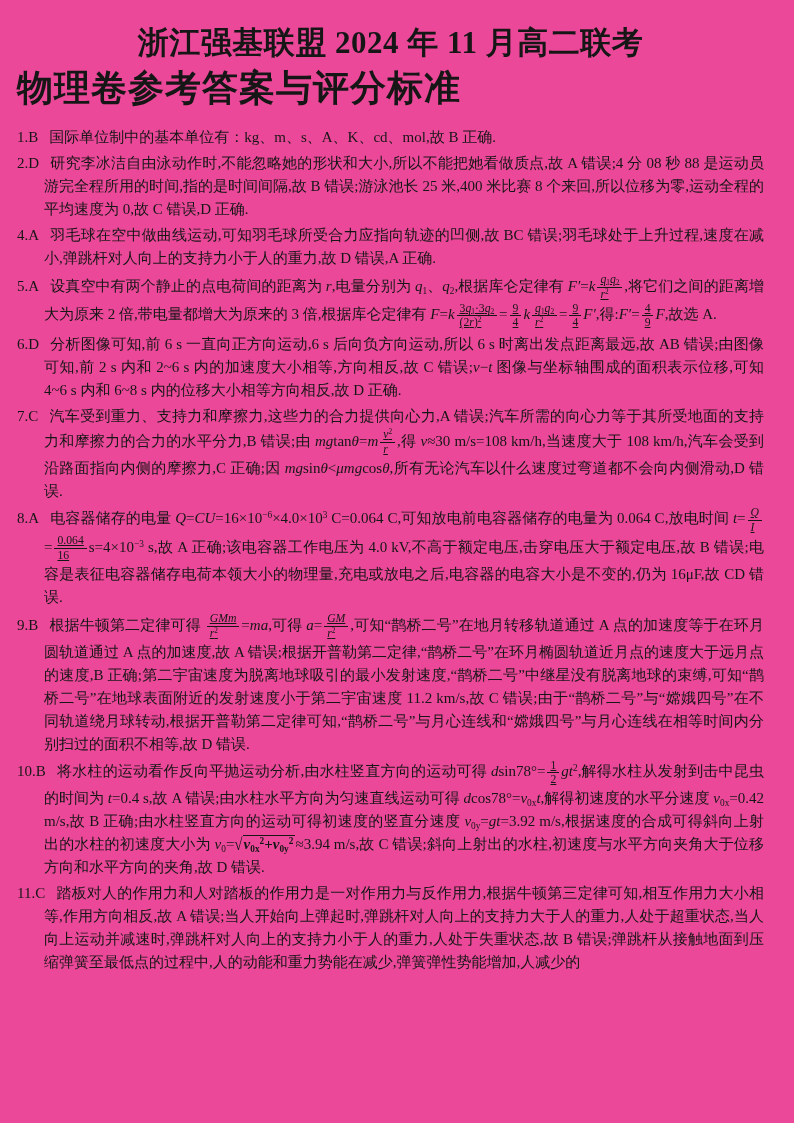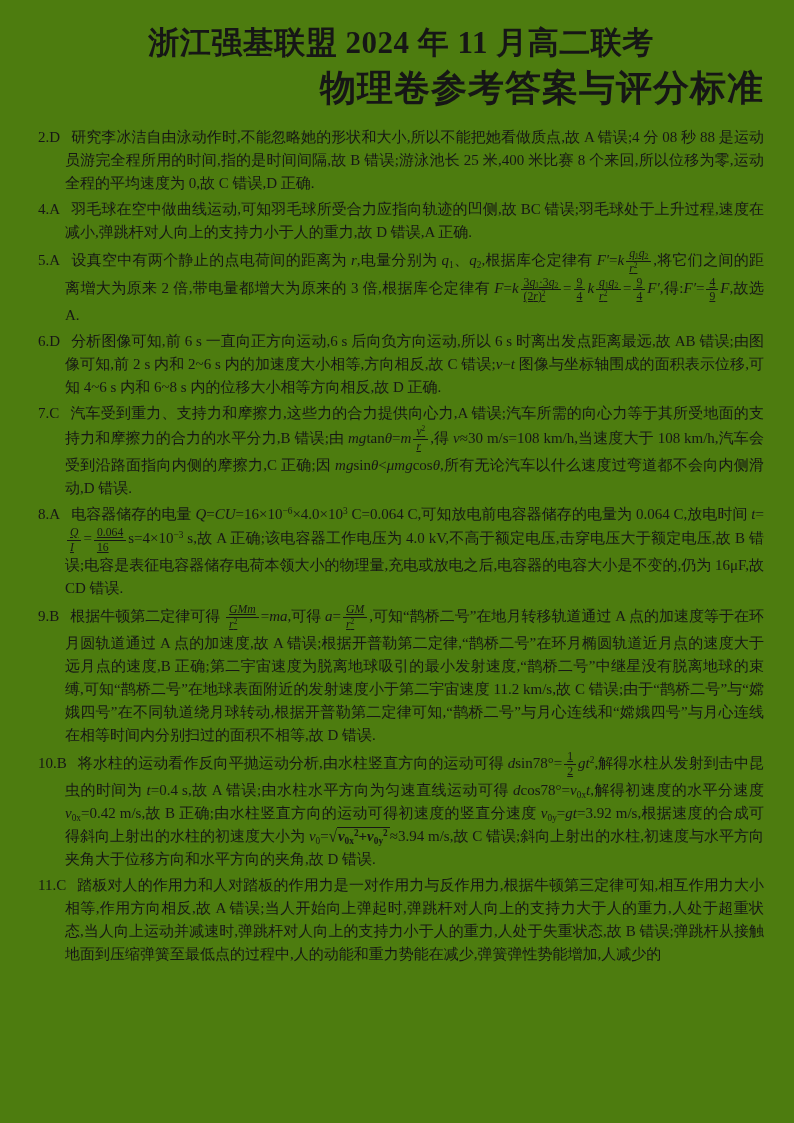--- a/index.html
+++ b/index.html
@@ -5,38 +5,38 @@
   * { box-sizing: border-box; }
   html, body { margin: 0; padding: 0; }
   body {
     background: #f2f1ee;
     font-family: "Liberation Serif", "DejaVu Serif", serif;
   }
   .page {
     width: 794px;
     height: 1123px;
     margin: 0 auto;
-    background: #4d7c0f;
+    background: #ec4899;
     color: #161616;
-    padding: 16px 30px 0 38px;
+    padding: 16px 30px 0 17px;
     position: relative;
     overflow: hidden;
   }
   .title {
     font-size: 31px;
     font-weight: 700;
     text-align: center;
     margin: 8px 0 0 0;
     letter-spacing: 0.5px;
     line-height: 1.25;
   }
   .subtitle {
     font-size: 36px;
     font-weight: 700;
-    text-align: right;
+    text-align: left;
     margin: 4px 0 16px 0;
     letter-spacing: 1px;
     line-height: 1.2;
   }
   .answers { width: 100%; }
   .item {
     font-size: 15px;
     line-height: 23px;
     text-align: justify;
     margin: 0 0 3px 0;
@@ -72,20 +72,21 @@
     font-size: 14.5px;
   }
 </style>
 </head>
 <body>
 
 <div class="page">
   <h1 class="title">浙江强基联盟 2024 年 11 月高二联考</h1>
   <h2 class="subtitle">物理卷参考答案与评分标准</h2>
   <div class="answers">
+      <p class="item"><span class="label">1.B</span><span class="body">国际单位制中的基本单位有：kg、m、s、A、K、cd、mol,故 B 正确.</span></p>
       <p class="item"><span class="label">2.D</span><span class="body">研究李冰洁自由泳动作时,不能忽略她的形状和大小,所以不能把她看做质点,故 A 错误;4 分 08 秒 88 是运动员游完全程所用的时间,指的是时间间隔,故 B 错误;游泳池长 25 米,400 米比赛 8 个来回,所以位移为零,运动全程的平均速度为 0,故 C 错误,D 正确.</span></p>
       <p class="item"><span class="label">4.A</span><span class="body">羽毛球在空中做曲线运动,可知羽毛球所受合力应指向轨迹的凹侧,故 BC 错误;羽毛球处于上升过程,速度在减小,弹跳杆对人向上的支持力小于人的重力,故 D 错误,A 正确.</span></p>
       <p class="item"><span class="label">5.A</span><span class="body">设真空中有两个静止的点电荷间的距离为 <span class="var">r</span>,电量分别为 <span class="var">q</span><sub>1</sub>、<span class="var">q</span><sub>2</sub>,根据库仑定律有 <span class="var">F′</span>=<span class="var">k</span><span class="frac"><span class="num"><span class="var">q</span><sub>1</sub><span class="var">q</span><sub>2</sub></span><span class="den"><span class="var">r</span><sup>2</sup></span></span>,将它们之间的距离增大为原来 2 倍,带电量都增大为原来的 3 倍,根据库仑定律有 <span class="var">F</span>=<span class="var">k</span><span class="frac"><span class="num">3<span class="var">q</span><sub>1</sub>·3<span class="var">q</span><sub>2</sub></span><span class="den">(2<span class="var">r</span>)<sup>2</sup></span></span>=<span class="frac"><span class="num">9</span><span class="den">4</span></span><span class="var">k</span><span class="frac"><span class="num"><span class="var">q</span><sub>1</sub><span class="var">q</span><sub>2</sub></span><span class="den"><span class="var">r</span><sup>2</sup></span></span>=<span class="frac"><span class="num">9</span><span class="den">4</span></span><span class="var">F′</span>,得:<span class="var">F′</span>=<span class="frac"><span class="num">4</span><span class="den">9</span></span><span class="var">F</span>,故选 A.</span></p>
       <p class="item"><span class="label">6.D</span><span class="body">分析图像可知,前 6 s 一直向正方向运动,6 s 后向负方向运动,所以 6 s 时离出发点距离最远,故 AB 错误;由图像可知,前 2 s 内和 2~6 s 内的加速度大小相等,方向相反,故 C 错误;<span class="var">v</span>−<span class="var">t</span> 图像与坐标轴围成的面积表示位移,可知 4~6 s 内和 6~8 s 内的位移大小相等方向相反,故 D 正确.</span></p>
       <p class="item"><span class="label">7.C</span><span class="body">汽车受到重力、支持力和摩擦力,这些力的合力提供向心力,A 错误;汽车所需的向心力等于其所受地面的支持力和摩擦力的合力的水平分力,B 错误;由 <span class="var">mg</span>tan<span class="var">θ</span>=<span class="var">m</span><span class="frac"><span class="num"><span class="var">v</span><sup>2</sup></span><span class="den"><span class="var">r</span></span></span>,得 <span class="var">v</span>≈30 m/s=108 km/h,当速度大于 108 km/h,汽车会受到沿路面指向内侧的摩擦力,C 正确;因 <span class="var">mg</span>sin<span class="var">θ</span>&lt;<span class="var">μmg</span>cos<span class="var">θ</span>,所有无论汽车以什么速度过弯道都不会向内侧滑动,D 错误.</span></p>
       <p class="item"><span class="label">8.A</span><span class="body">电容器储存的电量 <span class="var">Q</span>=<span class="var">CU</span>=16×10<sup>−6</sup>×4.0×10<sup>3</sup> C=0.064 C,可知放电前电容器储存的电量为 0.064 C,放电时间 <span class="var">t</span>=<span class="frac"><span class="num"><span class="var">Q</span></span><span class="den"><span class="var">I</span></span></span>=<span class="frac"><span class="num">0.064</span><span class="den">16</span></span>s=4×10<sup>−3</sup> s,故 A 正确;该电容器工作电压为 4.0 kV,不高于额定电压,击穿电压大于额定电压,故 B 错误;电容是表征电容器储存电荷本领大小的物理量,充电或放电之后,电容器的电容大小是不变的,仍为 16μF,故 CD 错误.</span></p>
       <p class="item"><span class="label">9.B</span><span class="body">根据牛顿第二定律可得 <span class="frac"><span class="num"><span class="var">GMm</span></span><span class="den"><span class="var">r</span><sup>2</sup></span></span>=<span class="var">ma</span>,可得 <span class="var">a</span>=<span class="frac"><span class="num"><span class="var">GM</span></span><span class="den"><span class="var">r</span><sup>2</sup></span></span>,可知“鹊桥二号”在地月转移轨道通过 A 点的加速度等于在环月圆轨道通过 A 点的加速度,故 A 错误;根据开普勒第二定律,“鹊桥二号”在环月椭圆轨道近月点的速度大于远月点的速度,B 正确;第二宇宙速度为脱离地球吸引的最小发射速度,“鹊桥二号”中继星没有脱离地球的束缚,可知“鹊桥二号”在地球表面附近的发射速度小于第二宇宙速度 11.2 km/s,故 C 错误;由于“鹊桥二号”与“嫦娥四号”在不同轨道绕月球转动,根据开普勒第二定律可知,“鹊桥二号”与月心连线和“嫦娥四号”与月心连线在相等时间内分别扫过的面积不相等,故 D 错误.</span></p>
       <p class="item"><span class="label">10.B</span><span class="body">将水柱的运动看作反向平抛运动分析,由水柱竖直方向的运动可得 <span class="var">d</span>sin78°=<span class="frac"><span class="num">1</span><span class="den">2</span></span><span class="var">gt</span><sup>2</sup>,解得水柱从发射到击中昆虫的时间为 <span class="var">t</span>=0.4 s,故 A 错误;由水柱水平方向为匀速直线运动可得 <span class="var">d</span>cos78°=<span class="var">v</span><sub>0x</sub><span class="var">t</span>,解得初速度的水平分速度 <span class="var">v</span><sub>0x</sub>=0.42 m/s,故 B 正确;由水柱竖直方向的运动可得初速度的竖直分速度 <span class="var">v</span><sub>0y</sub>=<span class="var">gt</span>=3.92 m/s,根据速度的合成可得斜向上射出的水柱的初速度大小为 <span class="var">v</span><sub>0</sub>=<span class="sqrt"><span class="rad-sign">√</span><span class="rad-body"><span class="var">v</span><sub>0x</sub><sup>2</sup>+<span class="var">v</span><sub>0y</sub><sup>2</sup></span></span>≈3.94 m/s,故 C 错误;斜向上射出的水柱,初速度与水平方向夹角大于位移方向和水平方向的夹角,故 D 错误.</span></p>
       <p class="item"><span class="label">11.C</span><span class="body">踏板对人的作用力和人对踏板的作用力是一对作用力与反作用力,根据牛顿第三定律可知,相互作用力大小相等,作用方向相反,故 A 错误;当人开始向上弹起时,弹跳杆对人向上的支持力大于人的重力,人处于超重状态,当人向上运动并减速时,弹跳杆对人向上的支持力小于人的重力,人处于失重状态,故 B 错误;弹跳杆从接触地面到压缩弹簧至最低点的过程中,人的动能和重力势能在减少,弹簧弹性势能增加,人减少的</span></p>
     </div>

